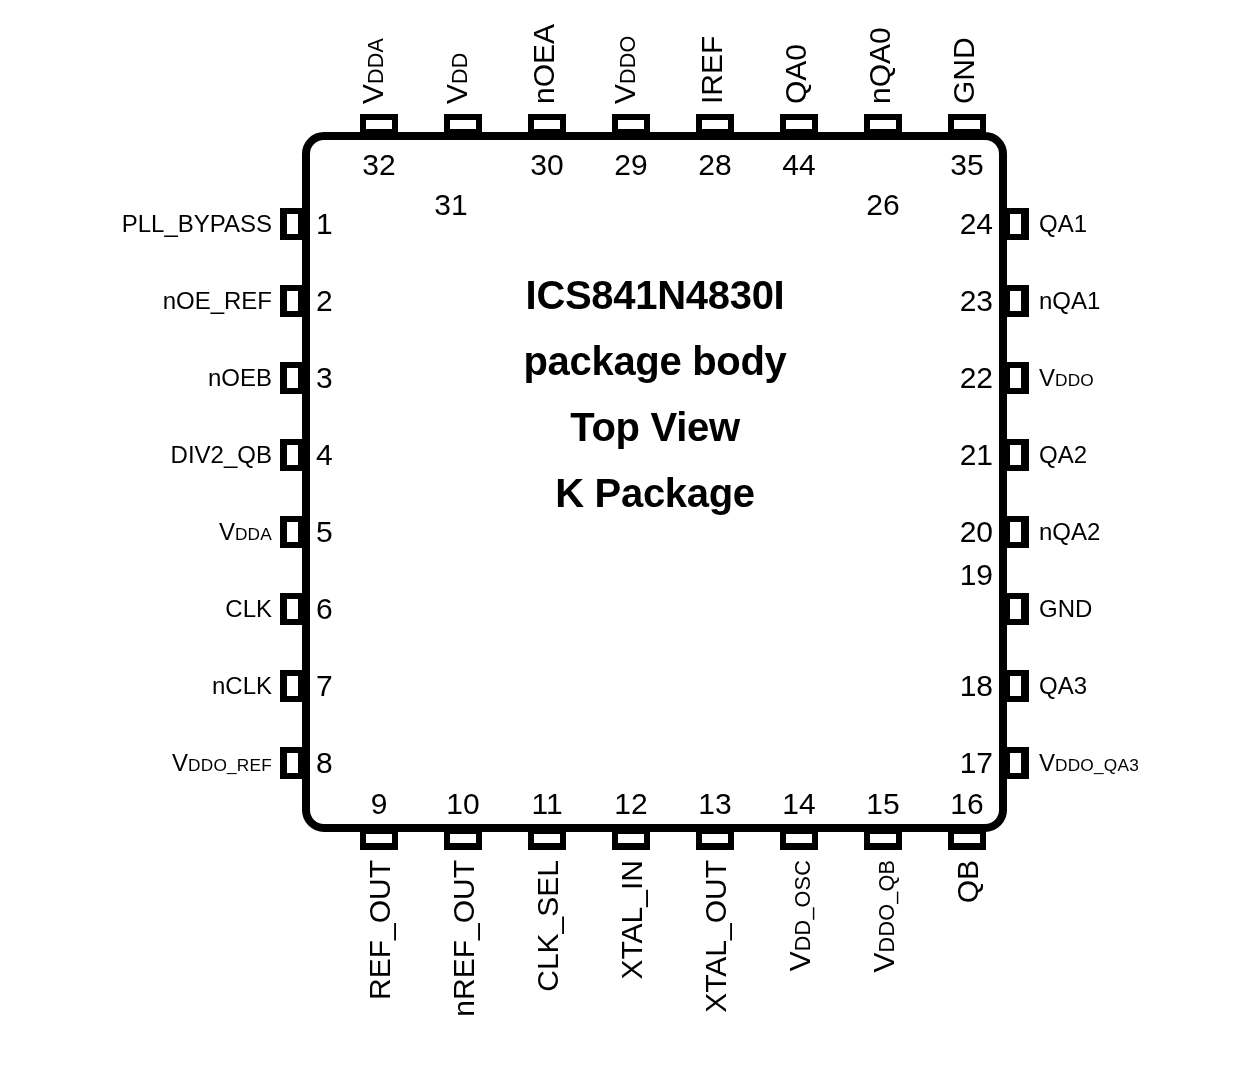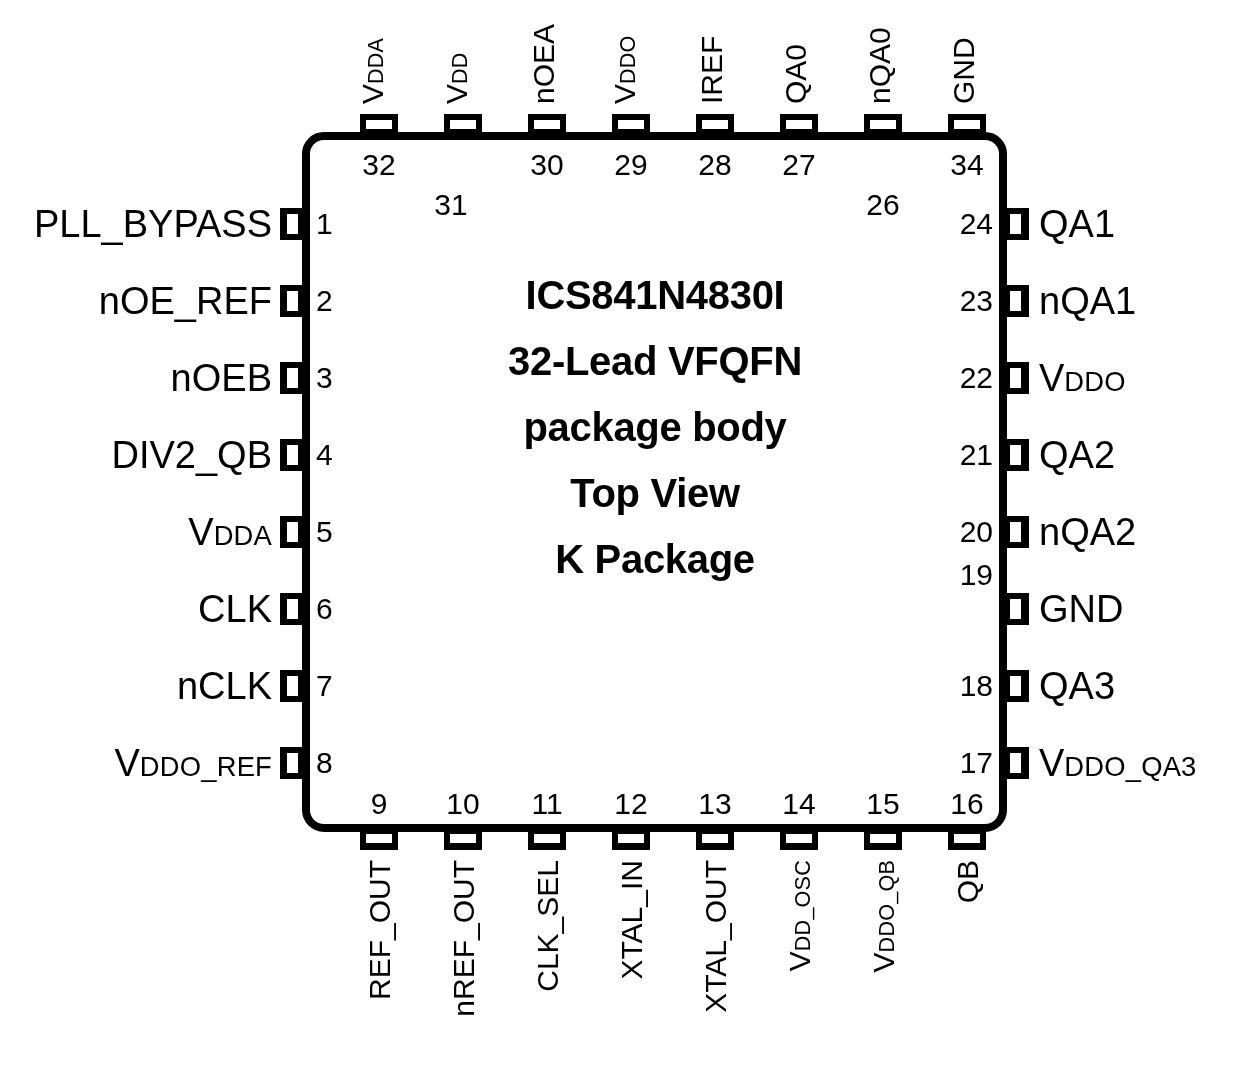--- a/index.html
+++ b/index.html
@@ -77,21 +77,21 @@
     white-space: nowrap;
   }
   .pin-num.top    { top: 150px; width: 60px; text-align: center; }
   .pin-num.bottom { top: 789px; width: 60px; text-align: center; }
   .pin-num.left   { left: 316px; width: 40px; text-align: left; }
   .pin-num.right  { width: 52px; text-align: right; }
 
   
   .pin-label {
     position: absolute;
-    font-size: 38px;
+    font-size: 24px;
     line-height: 32px;
     z-index: 5;
     white-space: nowrap;
   }
   .pin-label.left  { text-align: right; }
   .pin-label.right { text-align: right; }
   .rotwrap {
     position: absolute;
     z-index: 5;
   }
@@ -115,21 +115,20 @@
 </style>
 </head>
 <body>
 
 <div id="diagram">
 
   <div class="pkg-body"></div>
 
   <div class="center-text">
     <div>ICS841N4830I</div>
-    <div>32-Lead VFQFN</div>
     <div>package body</div>
     <div>Top View</div>
     <div>K Package</div>
   </div>
 
   <div id="pins-layer">
       <div class="pad h" style="left: 360px; top: 114px;">
         <div class="slot"></div>
       </div>
       <div class="pin-num top" style="left: 349px;">32</div>
@@ -160,35 +159,35 @@
       <div class="pad h" style="left: 696px; top: 114px;">
         <div class="slot"></div>
       </div>
       <div class="pin-num top" style="left: 685px;">28</div>
       <div class="rotwrap topside" style="left: 727px; top: 0px; height: 104px; width: 1px;">
         <div class="inner">IREF</div>
       </div>
       <div class="pad h" style="left: 780px; top: 114px;">
         <div class="slot"></div>
       </div>
-      <div class="pin-num top" style="left: 769px;">27</div>
+      <div class="pin-num top" style="left: 769px;">44</div>
       <div class="rotwrap topside" style="left: 811px; top: 0px; height: 104px; width: 1px;">
         <div class="inner">QA0</div>
       </div>
       <div class="pad h" style="left: 864px; top: 114px;">
         <div class="slot"></div>
       </div>
       <div class="pin-num top" style="left: 853px; margin-top: 40px;">26</div>
       <div class="rotwrap topside" style="left: 895px; top: 0px; height: 104px; width: 1px;">
         <div class="inner">nQA0</div>
       </div>
       <div class="pad h" style="left: 948px; top: 114px;">
         <div class="slot"></div>
       </div>
-      <div class="pin-num top" style="left: 937px;">34</div>
+      <div class="pin-num top" style="left: 937px;">35</div>
       <div class="rotwrap topside" style="left: 979px; top: 0px; height: 104px; width: 1px;">
         <div class="inner">GND</div>
       </div>
       <div class="pad h" style="left: 360px; top: 828px;">
         <div class="slot"></div>
       </div>
       <div class="pin-num bottom" style="left: 349px;">9</div>
       <div class="rotwrap" style="left: 365px; top: 860px; width: 1px; height: 1px;">
         <div class="inner" style="bottom: auto; top: 0px; transform-origin: left top; transform: rotate(-90deg) translateX(-100%);">REF_OUT</div>
       </div>

